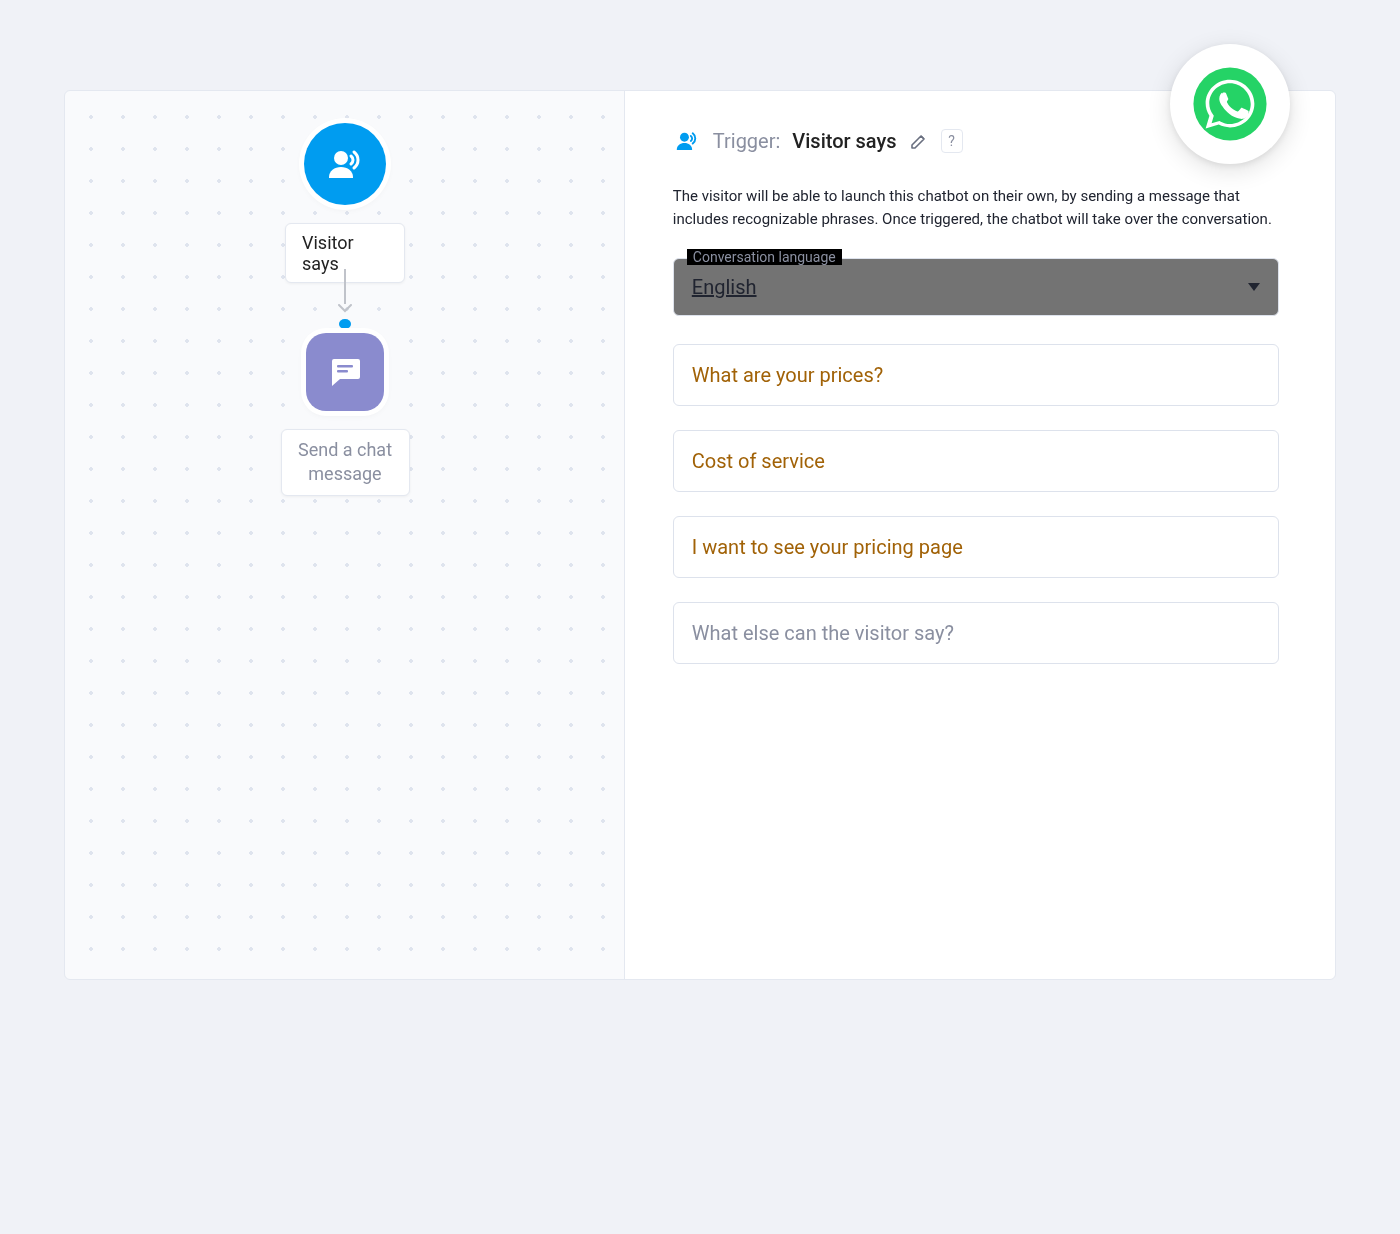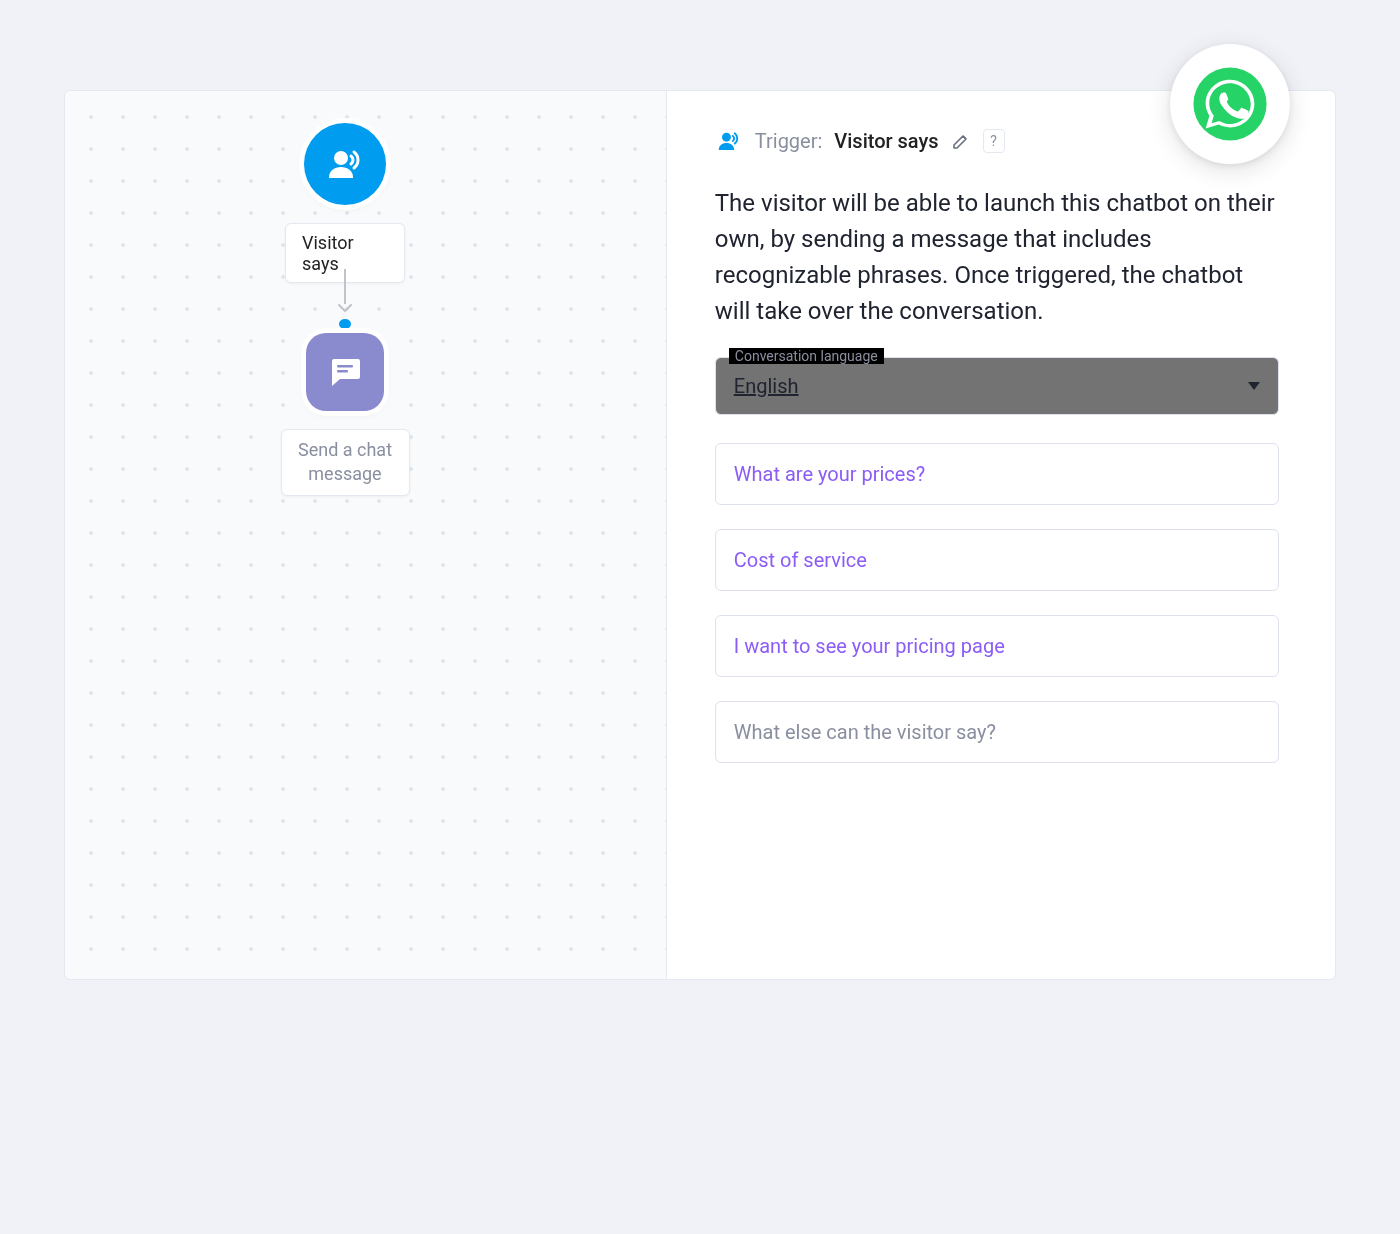--- a/index.html
+++ b/index.html
@@ -116,21 +116,20 @@
     }
 
     
     .panel {
       flex: 1;
       background: #fff;
       border-left: 1px solid #e4e8f0;
       border-radius: 0 6px 6px 0;
       padding: 36px 56px 36px 48px;
       overflow: hidden;
-      margin-left: 42px;
     }
     .panel-header {
       display: flex;
       align-items: center;
       gap: 12px;
       margin-bottom: 30px;
     }
     .panel-header .hdr-icon svg { display: block; }
     .hdr-trigger-label {
       color: #8a8fa0;
@@ -150,21 +149,21 @@
       border: 1px solid #e4e8f0;
       border-radius: 4px;
       width: 22px; height: 24px;
       font-size: 14px;
       color: #8a8fa0;
       display: inline-flex; align-items: center; justify-content: center;
       cursor: pointer;
     }
     .description {
       color: #202430;
-      font-size: 24px;
+      font-size: 15px;
       line-height: 1.5;
       margin-bottom: 28px;
     }
     .field {
       position: relative;
       margin-bottom: 28px;
     }
     .field-label {
       position: absolute;
       top: -9px;
@@ -200,21 +199,21 @@
       display: inline-flex;
       margin-left: 6px;
       vertical-align: middle;
     }
     .phrase-input {
       width: 100%;
       border: 1px solid #dde2ec;
       border-radius: 6px;
       padding: 18px;
       font-size: 20px;
-      color: #8b5cf6;
+      color: #a16207;
       margin-bottom: 24px;
       outline: none;
       font-family: inherit;
     }
     .phrase-input::placeholder { color: #8a8fa0; }
 
     
     .whatsapp-badge {
       position: absolute;
       top: 44px;

